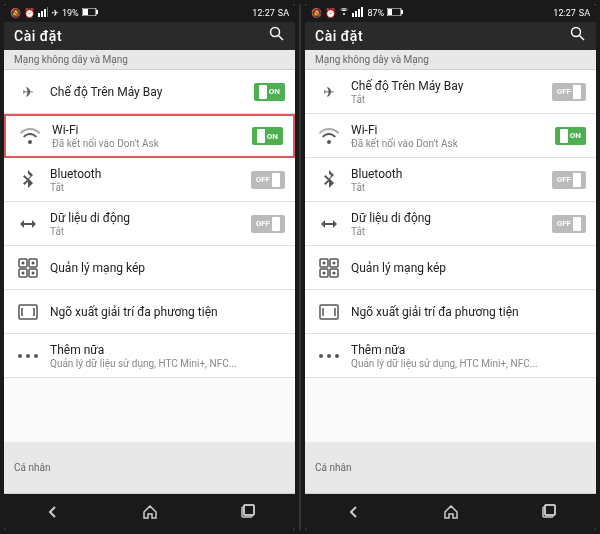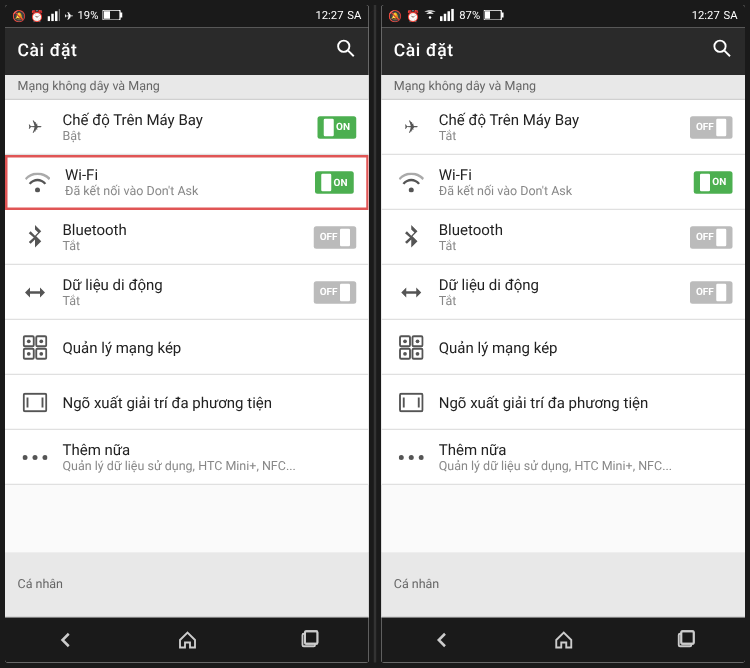--- a/index.html
+++ b/index.html
@@ -50,21 +50,21 @@
     }
 
     
     .top-bar {
       background: #2a2a2a;
       color: white;
       display: flex;
       align-items: center;
       justify-content: space-between;
       padding: 0 10px;
-      height: 38px;
+      height: 28px;
       flex-shrink: 0;
       gap: 19px;
     }
     .top-bar-title {
       font-size: 14px;
       font-weight: 500;
       letter-spacing: 0.5px;
     }
     .search-icon-btn {
       color: white;
@@ -250,21 +250,20 @@
           </svg></span>
       </div>
       <div class="section-header">Mạng không dây và Mạng</div>
       <div class="settings-list">
         <div class="setting-item">
           <div class="setting-icon">
             <span style="font-size:14px;color:#555">✈</span>
           </div>
           <div class="setting-text">
             <div class="setting-name">Chế độ Trên Máy Bay</div>
-            <div class="setting-sub">Bật</div>
           </div>
           <div class="toggle">
             <div class="toggle-on">ON</div>
           </div>
         </div>
         <div class="setting-item highlighted">
           <div class="setting-icon">
             <svg width="20" height="16" viewBox="0 0 20 16" fill="#555">
         <path d="M10 12a2 2 0 1 1 0 4 2 2 0 0 1 0-4z"></path>
         <path d="M4.5 9.5C6 7.8 7.9 7 10 7s4 .8 5.5 2.5L17 8.5C15 6.4 12.6 5 10 5S5 6.4 3 8.5z"></path>

